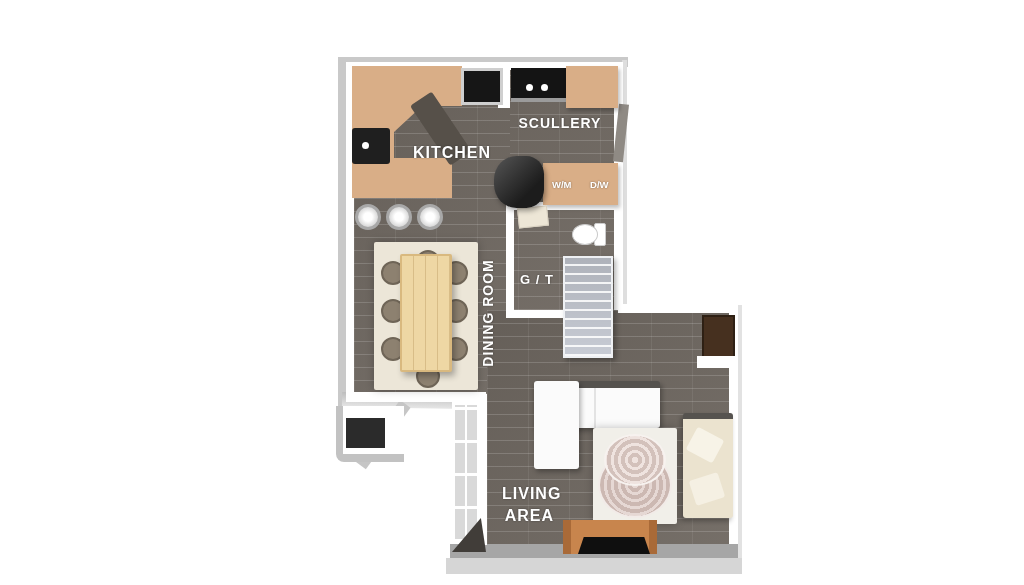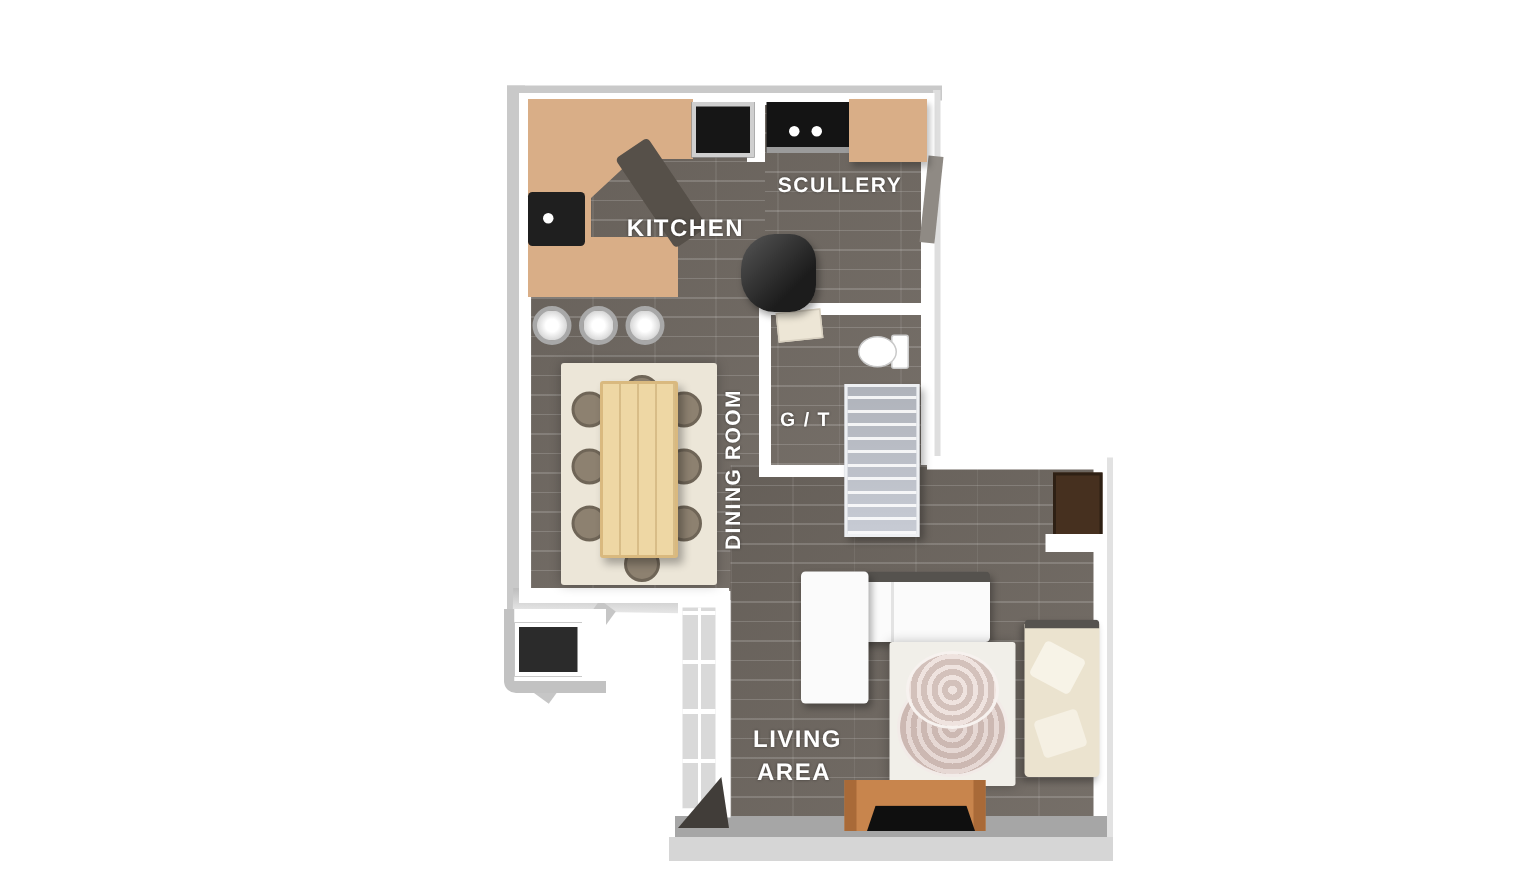--- a/index.html
+++ b/index.html
@@ -73,20 +73,24 @@
   <div class="abs fix" style="left:461px;top:68px;width:42px;height:37px;background:#161616;border:3px solid #cfcfcf;"></div>
   <div class="abs fix" style="left:511px;top:68px;width:55px;height:34px;background:#141414;border-bottom:4px solid #9b9b9b;"></div>
   <div class="abs" style="left:526px;top:84px;width:7px;height:7px;border-radius:50%;background:#ffffff;z-index:7;"></div>
   <div class="abs" style="left:541px;top:84px;width:7px;height:7px;border-radius:50%;background:#ffffff;z-index:7;"></div>
   <div class="abs counter" style="left:566px;top:66px;width:52px;height:42px;"></div>
 
   <div class="abs stool" style="left:355px;top:204px;"></div>
   <div class="abs stool" style="left:386px;top:204px;"></div>
   <div class="abs stool" style="left:417px;top:204px;"></div>
 
+  <div class="abs counter" style="left:543px;top:163px;width:75px;height:42px;display:flex;align-items:center;">
+    <span class="label" style="position:static;flex:1;text-align:center;font-size:9.5px;letter-spacing:0;">W/M</span>
+    <span class="label" style="position:static;flex:1;text-align:center;font-size:9.5px;letter-spacing:0;">D/W</span>
+  </div>
   <div class="abs fix7" style="left:494px;top:156px;width:50px;height:52px;border-radius:45% 35% 35% 45%;background:linear-gradient(135deg,#565656,#1c1c1c 70%);box-shadow:2px 3px 5px rgba(0,0,0,.35);"></div>
 
   <div class="abs fix" style="left:518px;top:207px;width:30px;height:20px;background:#ede6d6;border:1px solid #d8d0c0;transform:rotate(-6deg);"></div>
   <div class="abs fix" style="left:594px;top:223px;width:12px;height:23px;background:#ffffff;border:1px solid #cccccc;border-radius:2px;"></div>
   <div class="abs fix" style="left:572px;top:224px;width:26px;height:21px;background:#ffffff;border:1px solid #c9c9c9;border-radius:50%;"></div>
   <div class="abs fix" style="left:563px;top:256px;width:50px;height:102px;background:#c7cbd4;border:2px solid #eef0f3;z-index:6;
        background-image:repeating-linear-gradient(0deg,rgba(255,255,255,.85) 0 2px,rgba(0,0,0,0) 2px 9px),linear-gradient(180deg,rgba(0,0,0,.12),rgba(0,0,0,0));box-shadow:3px 3px 5px rgba(0,0,0,.3);"></div>
 
   <div class="abs fix" style="left:374px;top:242px;width:104px;height:148px;background:#ece6d8;border-radius:2px;box-shadow:0 0 8px rgba(0,0,0,.25);"></div>
   <div class="abs chair" style="left:381px;top:261px;"></div>
@@ -109,20 +113,20 @@
   <div class="abs fix8" style="left:604px;top:434px;width:62px;height:52px;border-radius:50%;border:2px solid #f7f2ef;
        background:repeating-radial-gradient(circle at 50% 50%, #efe3df 0 3px, #d3c1bb 3px 7px);"></div>
   <div class="abs fix" style="left:683px;top:413px;width:50px;height:105px;background:#ebe3cf;border-top:6px solid #56534f;border-radius:3px;box-shadow:-2px 3px 5px rgba(0,0,0,.3);"></div>
   <div class="abs fix7" style="left:690px;top:432px;width:30px;height:26px;background:#f7f3e7;transform:rotate(28deg);border-radius:3px;"></div>
   <div class="abs fix7" style="left:692px;top:476px;width:30px;height:26px;background:#f5f0e3;transform:rotate(-18deg);border-radius:3px;"></div>
   <div class="abs fix" style="left:563px;top:520px;width:94px;height:34px;background:#c8854d;border-left:8px solid #a96a38;border-right:8px solid #a96a38;z-index:7;"></div>
   <div class="abs fix8" style="left:578px;top:537px;width:72px;height:17px;background:#0f0f0f;clip-path:polygon(8% 0,92% 0,100% 100%,0 100%);"></div>
   <div class="abs fix" style="left:702px;top:315px;width:33px;height:43px;background:#46301f;border:2px solid #2e2014;z-index:6;"></div>
   <div class="abs" style="left:697px;top:356px;width:40px;height:12px;background:#ffffff;z-index:6;"></div>
 
-  <div class="abs label" style="left:408px;top:144px;width:88px;text-align:right;font-size:16px;">KITCHEN</div>
+  <div class="abs label" style="left:408px;top:144px;width:88px;text-align:center;font-size:16px;">KITCHEN</div>
   <div class="abs label" style="left:518px;top:115px;width:84px;text-align:center;font-size:14px;">SCULLERY</div>
   <div class="abs label" style="left:514px;top:272px;width:46px;text-align:center;font-size:13px;">G / T</div>
   <div class="abs label" style="left:428px;top:305px;width:120px;height:16px;text-align:center;font-size:14px;transform:rotate(-90deg);">DINING ROOM</div>
   <div class="abs label" style="left:502px;top:485px;width:58px;text-align:center;font-size:16px;">LIVING</div>
   <div class="abs label" style="left:504px;top:507px;width:50px;text-align:right;font-size:16px;">AREA</div>
 
 </div>
 
 </body></html>

